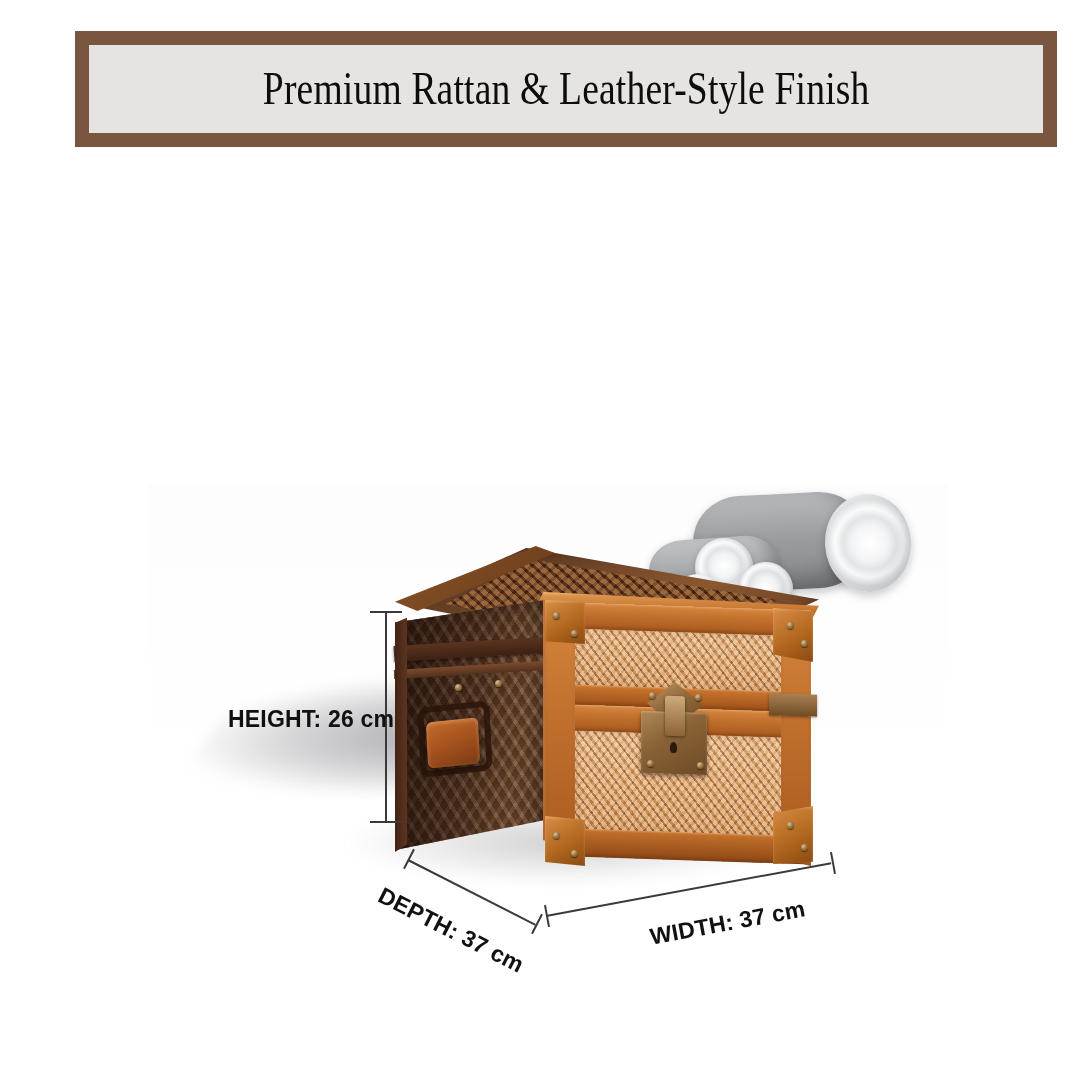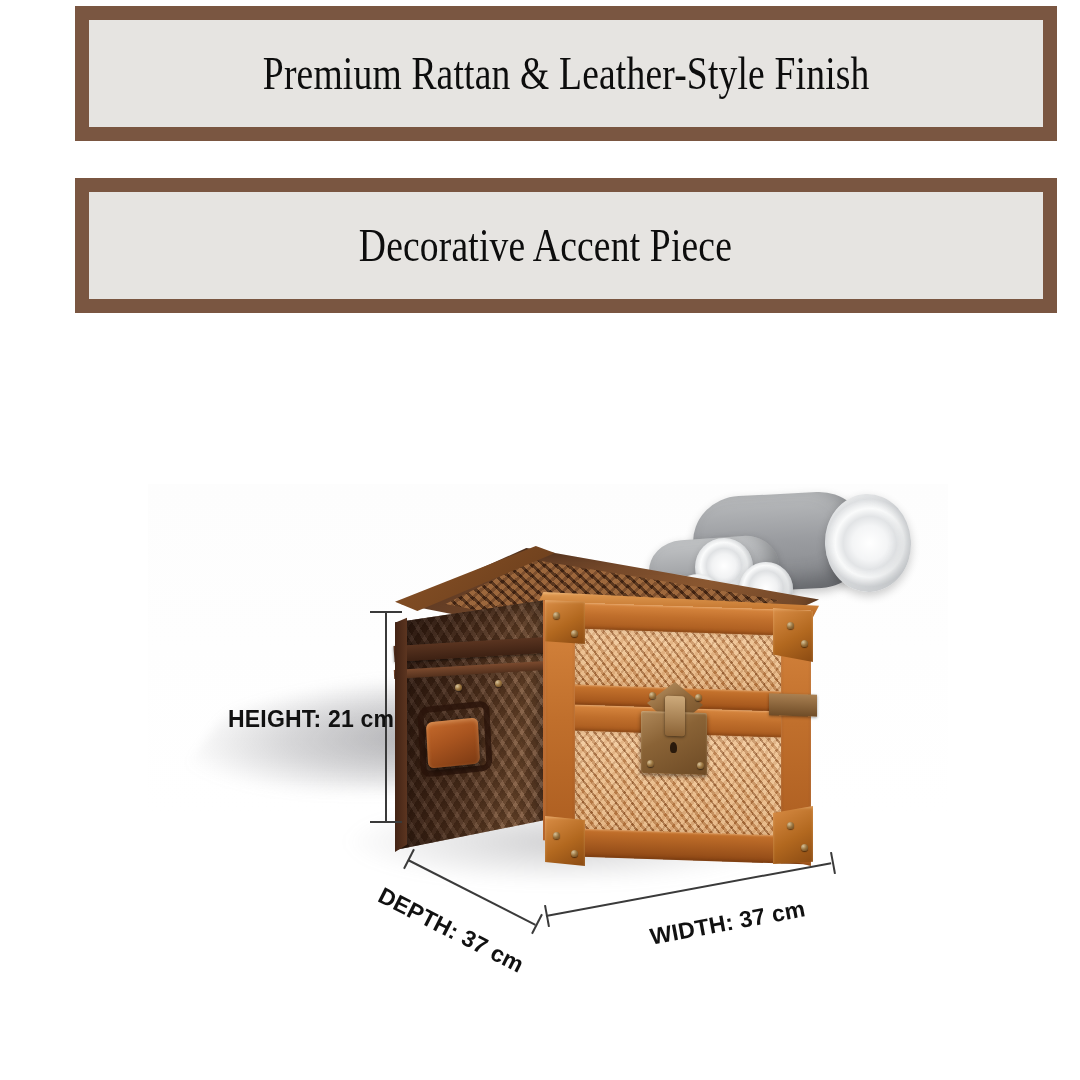--- a/index.html
+++ b/index.html
@@ -23,21 +23,21 @@
     font-family:"Liberation Serif",serif;
     color:#0d0d0d;
     font-size:47px;
     line-height:1.05;
     letter-spacing:.2px;
     transform:scaleX(.80);
     transform-origin:center center;
     white-space:nowrap;
     font-weight:400;
   }
-  #banner-1{top:6px;height:135px;}
+  #banner-1{top:31px;height:116px;}
   #banner-2{top:178px;height:135px;}
   #banner-3{top:340px;height:135px;}
   #banner-2 .banner-text{transform:scaleX(.80) translateX(-26px);}
   #banner-3 .banner-text{transform:scaleX(.80) translateX(-26px);}
 
   
   #photo{
     position:absolute;left:148px;top:484px;width:800px;height:596px;
     background:linear-gradient(180deg,#fdfdfd 0%,#ffffff 55%,#ffffff 100%);
     overflow:hidden;
@@ -329,23 +329,20 @@
 </style>
 </head>
 <body>
 
 <div id="stage">
 
   <div class="banner" id="banner-1">
     <div class="banner-text">Premium Rattan &amp; Leather-Style Finish</div>
   </div>
 
-  <div class="banner" id="banner-2">
-    <div class="banner-text">Decorative Accent Piece</div>
-  </div>
 
 
   <div id="photo">
     <div id="photo-inner">
 
       <div class="floor-shadow"></div>
       <div class="floor-shadow2"></div>
 
       <div id="trunk">
 
@@ -405,21 +402,21 @@
         <div class="rivet" style="left:252px;top:160px;"></div>
         <div class="rivet" style="left:302px;top:162px;"></div>
         <div class="rivet" style="left:60px;top:84px;"></div>
         <div class="rivet" style="left:100px;top:80px;"></div>
 
       </div>
 
       <div class="dimline" id="h-line"></div>
       <div class="dimline" id="h-cap-top"></div>
       <div class="dimline" id="h-cap-bot"></div>
-      <div class="dimlabel" id="height-label">HEIGHT: 21 cm</div>
+      <div class="dimlabel" id="height-label">HEIGHT: 26 cm</div>
 
       <div class="dimline" id="d-line"></div>
       <div class="dimline" id="d-cap-a"></div>
       <div class="dimline" id="d-cap-b"></div>
       <div class="dimlabel" id="depth-label">DEPTH: 37 cm</div>
 
       <div class="dimline" id="w-line"></div>
       <div class="dimline" id="w-cap-a"></div>
       <div class="dimline" id="w-cap-b"></div>
       <div class="dimlabel" id="width-label">WIDTH: 37 cm</div>

